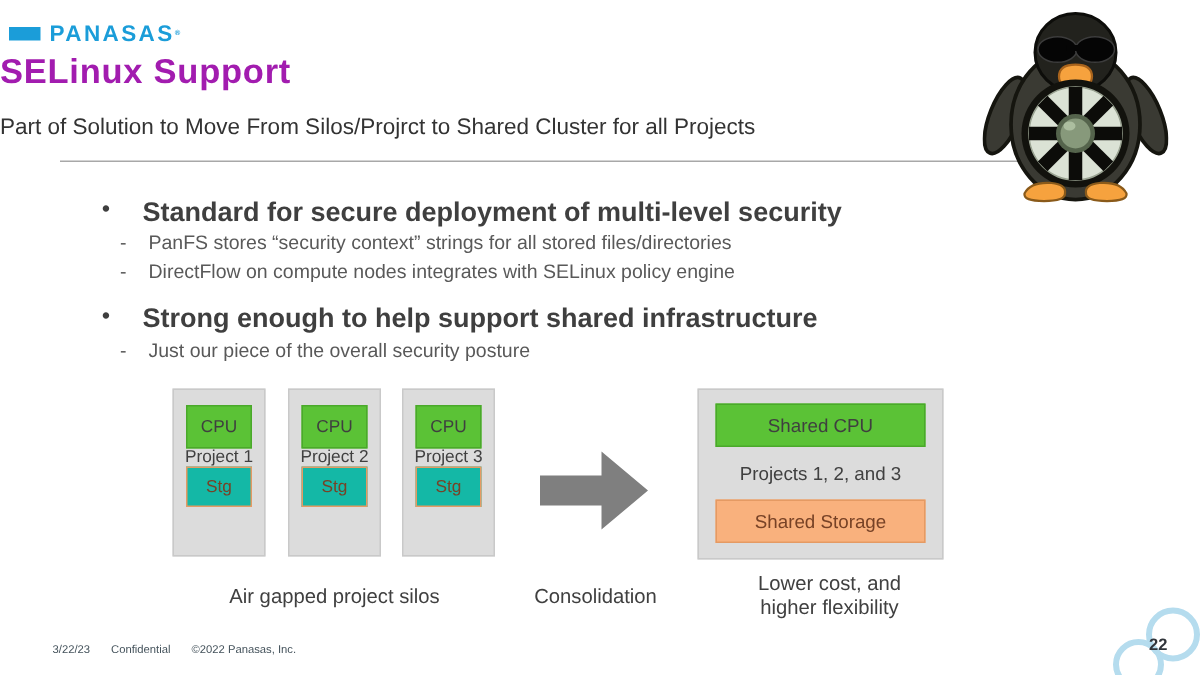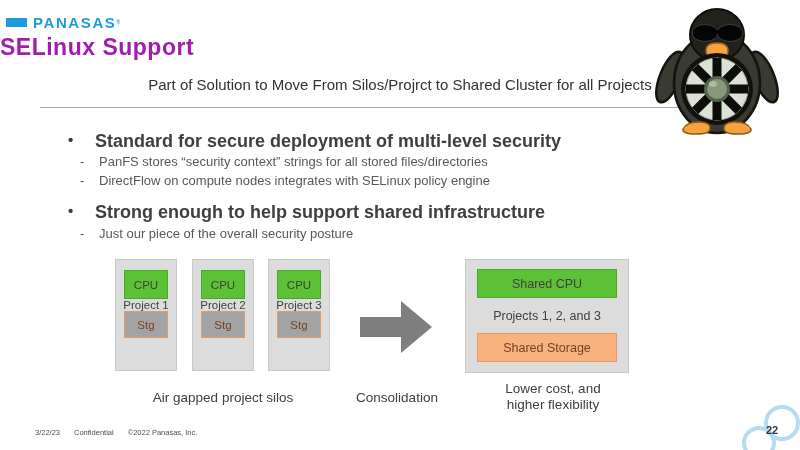--- a/index.html
+++ b/index.html
@@ -9,21 +9,21 @@
     overflow:hidden; font-family:"Liberation Sans", sans-serif; margin:0 auto;
   }
   
   .logo { position:absolute; left:6px; top:15px; display:flex; align-items:center; }
   .logo-bar { width:21px; height:9px; background:#1b9dd9; margin-right:6px; }
   .logo-text { color:#1b9dd9; font-size:15px; font-weight:bold; letter-spacing:1.6px; line-height:15px; }
   .logo-mark { color:#1b9dd9; font-size:5px; vertical-align:top; }
   
   .title { position:absolute; left:0; right:0; top:34px; text-align:left;
            font-size:23px; font-weight:bold; color:#a21caf; letter-spacing:0.5px; }
-  .subtitle { position:absolute; left:0; right:0; top:76px; text-align:center;
+  .subtitle { position:absolute; left:0; right:0; top:76px; 
               font-size:15px; color:#333333; }
   .rule { position:absolute; left:40px; top:107px; width:712px; height:0;
           border-top:1px solid #a8a8a8; }
   
   .bullets { position:absolute; left:66px; top:131px; width:600px; }
   .row-main { position:relative; padding-left:29px; font-size:18px; font-weight:bold;
               color:#3f3f3f; line-height:20px; }
   .row-main .marker { position:absolute; left:2px; top:-1px; font-size:15px; }
   .row-sub { position:relative; margin-left:14px; padding-left:19px; font-size:13px;
              color:#595959; line-height:16px; margin-top:3px; }
@@ -31,21 +31,21 @@
   .gap-b2 { margin-top:13px; }
   .gap-s2 { margin-top:4px; }
   
   .silo { position:absolute; top:259px; width:62px; height:112px; background:#dcdcdc;
           border:1px solid #c9c9c9; display:flex; flex-direction:column;
           align-items:center; justify-content:flex-start; padding:10px 0 10px 0; }
   .silo-1 { left:115px; } .silo-2 { left:192px; } .silo-3 { left:268px; }
   .chip { width:44px; text-align:center; font-size:11.5px; color:#3f3f3f;
           display:flex; align-items:center; justify-content:center; }
   .chip-cpu { height:29px; background:#5bc236; border:1px solid #4aa92a; }
-  .chip-stg { height:27px; background:#a3a3a3; border:1px solid #e59a63; color:#774226; }
+  .chip-stg { height:27px; background:#14b8a6; border:1px solid #e59a63; color:#774226; }
   .silo-label { font-size:11.5px; color:#404040; }
   .arrow { position:absolute; left:360px; top:299px; }
   .shared-box { position:absolute; left:465px; top:259px; width:164px; height:114px;
                 background:#dcdcdc; border:1px solid #c9c9c9; display:flex;
                 flex-direction:column; justify-content:space-between;
                 padding:9px 11px 10px 11px; }
   .bar { width:100%; text-align:center; font-size:12.5px; color:#3f3f3f;
          display:flex; align-items:center; justify-content:center; }
   .bar-cpu { height:29px; background:#5bc236; border:1px solid #4aa92a; }
   .bar-stg { height:29px; background:#f9b17d; border:1px solid #e59a63; color:#774226; }

